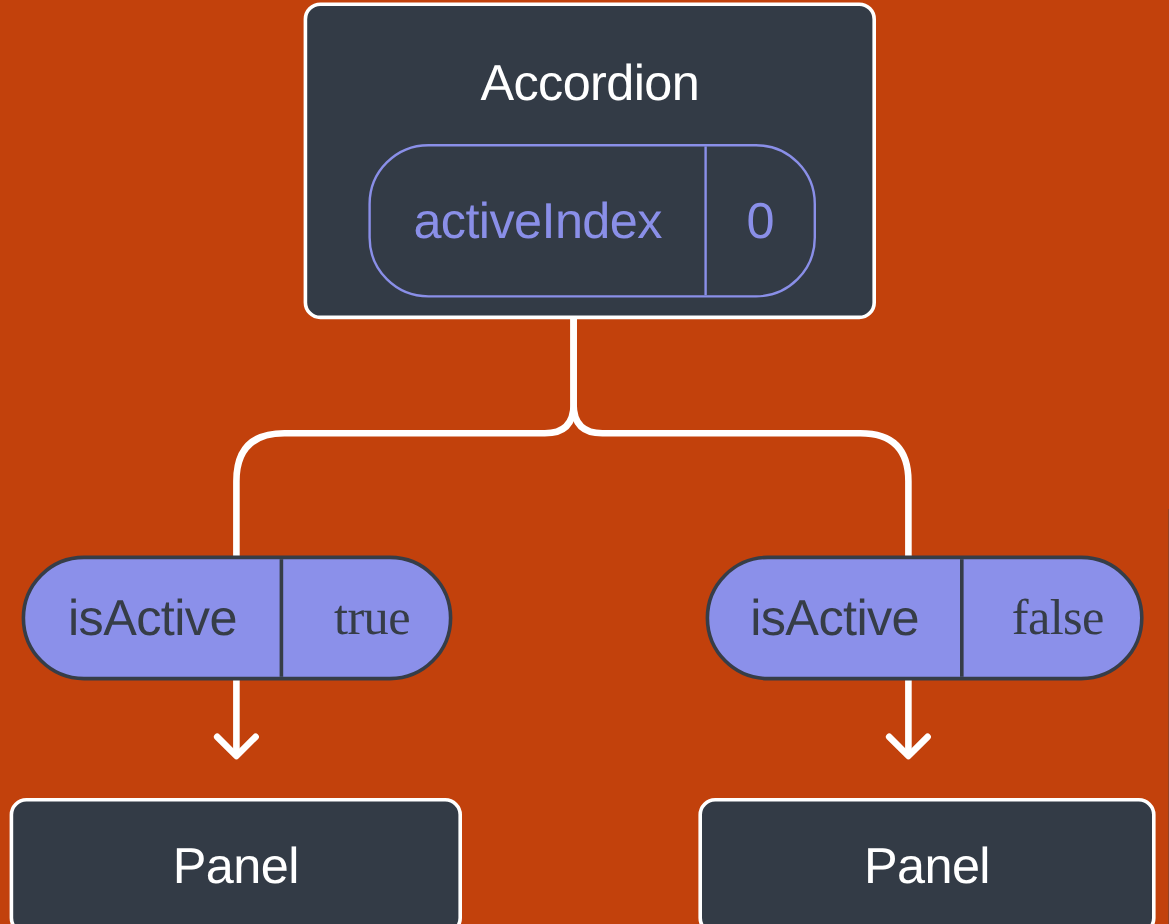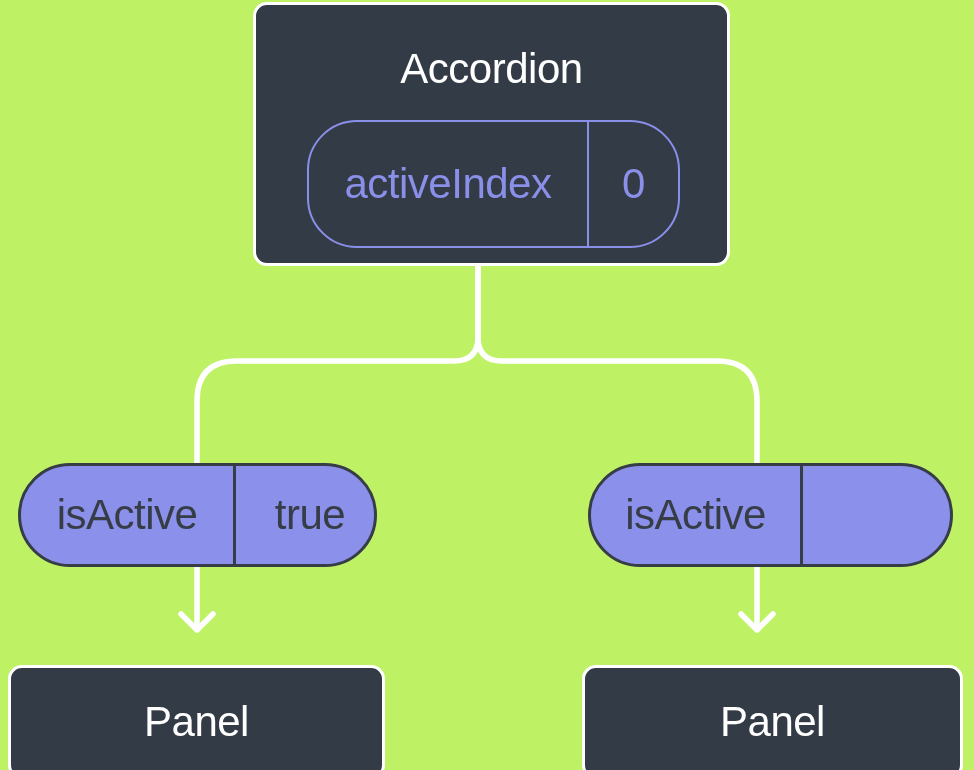--- a/index.html
+++ b/index.html
@@ -5,21 +5,21 @@
   html, body {
     margin: 0;
     padding: 0;
     background: #3a4a4e;
     font-family: "Liberation Sans", sans-serif;
   }
   #canvas {
     position: relative;
     width: 974px;
     height: 770px;
-    background: #bef264;
+    background: #c2410c;
     overflow: hidden;
   }
   #connectors {
     position: absolute;
     left: 0; top: 0;
     width: 974px; height: 770px;
     z-index: 1;
   }
   .node {
     position: absolute;
@@ -82,21 +82,21 @@
     border: 3px solid #363d47;
     border-radius: 52px;
     color: #363d47;
     top: 463px;
     height: 104px;
     gap: 10px;
   }
   .prop-pill .cell-key {
     border-right: 3px solid #363d47;
   }
-  .prop-pill .cell-value { flex: 1; }
+  .prop-pill .cell-value { flex: 1; font-family: Liberation Serif, serif; }
   #prop-pill-left  { left: 18px;  width: 359px; }
   #prop-pill-left  .cell-key { width: 212px; }
   #prop-pill-right { left: 588px; width: 365px; }
   #prop-pill-right .cell-key { width: 209px; }
   
   .panel-node {
     top: 650px;
     height: 114px;
     display: flex;
     align-items: center;
@@ -126,20 +126,21 @@
     </div>
   </div>
 
   <div class="pill prop-pill" id="prop-pill-left">
     <div class="cell cell-key">isActive</div>
     <div class="cell cell-value">true</div>
   </div>
 
   <div class="pill prop-pill" id="prop-pill-right">
     <div class="cell cell-key">isActive</div>
+    <div class="cell cell-value">false</div>
   </div>
 
   <div class="node panel-node" id="panel-node-left">
     <div class="node-title">Panel</div>
   </div>
 
   <div class="node panel-node" id="panel-node-right">
     <div class="node-title">Panel</div>
   </div>
 

